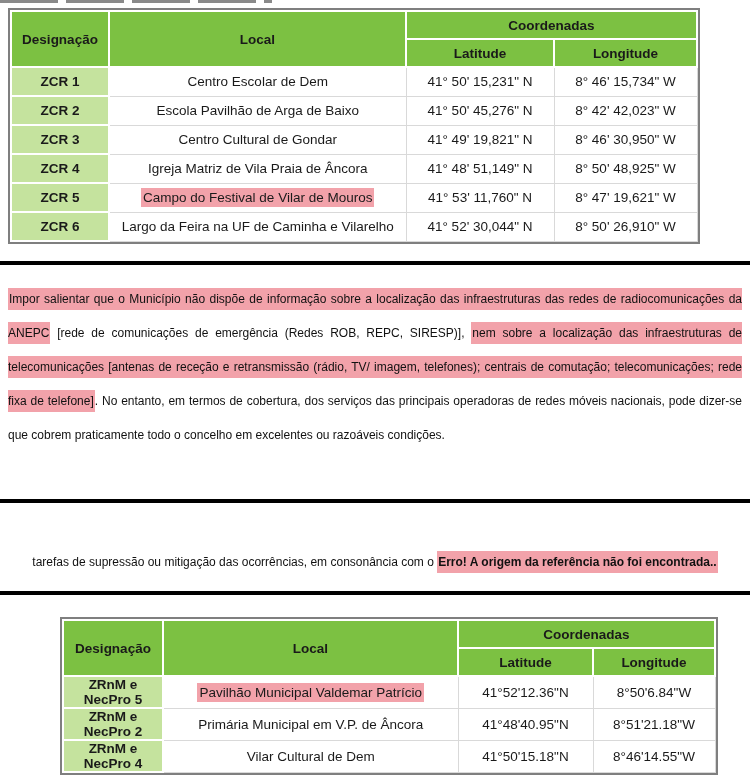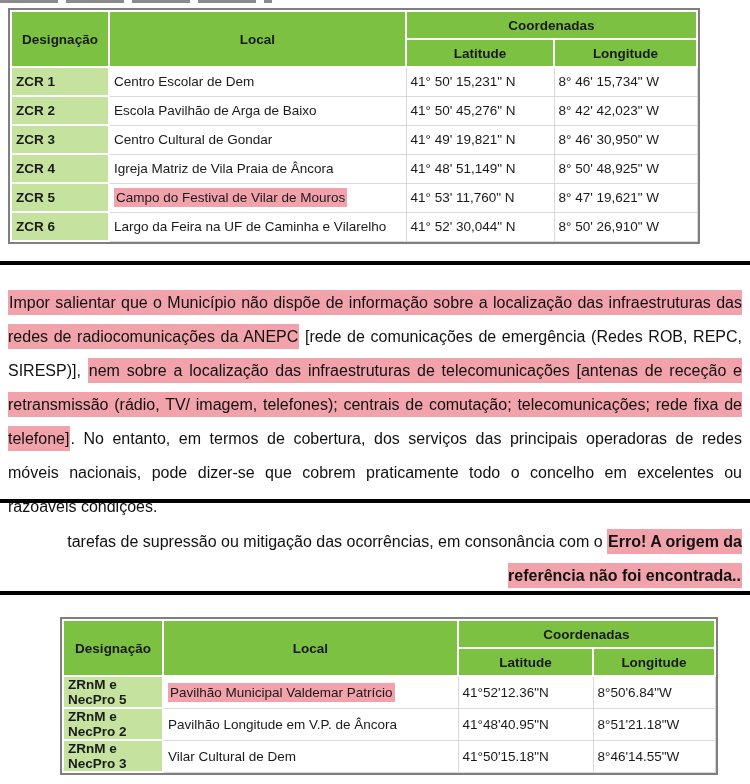--- a/index.html
+++ b/index.html
@@ -23,39 +23,39 @@
   .t1{top:8px;left:8px;width:688px;}
   .t2{top:617px;left:60px;width:654px;}
   table{border-collapse:collapse;width:100%;table-layout:fixed;font-size:13.5px;}
   th{
     background:var(--header-green,#7cc142);
     border:2px solid #ffffff;
     font-weight:bold;height:26px;text-align:center;padding:0 2px;color:#1a1a1a;
   }
   td{
     border:1px solid var(--cell-line,#d9d9d9);
-    height:27px;padding:0 4px;background:#fff;color:#1a1a1a;
+    height:27px;text-align:center;padding:0 4px;background:#fff;color:#1a1a1a;
   }
   td.des{
     background:var(--row-green,#c5e39e);
     border:2px solid #ffffff;
     font-weight:bold;
   }
   .hl{background:var(--highlight-pink,#f2a2aa);}
   td .hl{padding:2px 2px;}
   .rule{position:absolute;left:0;width:750px;height:4px;background:var(--rule-black,#000);}
   .r1{top:261px;}
   .r2{top:499px;}
   .r3{top:591px;}
   .para{
     position:absolute;left:8px;width:734px;
-    font-size:16px;line-height:34px;text-align:justify;color:#111;
+    font-size:12px;line-height:34px;text-align:justify;color:#111;
   }
   .p1{top:270px;}
-  .p2{top:509px;text-align:right;}
+  .p2{top:533px;text-align:center;}
   .para .hl{padding:4px 1px;}
   .b{font-weight:bold;}
 </style>
 </head>
 <body>
 
 <div class="page">
 
   <div class="topdash"></div>
 
@@ -150,26 +150,26 @@
       </thead>
       <tbody>
           <tr>
             <td class="des">ZRnM e NecPro 5</td>
             <td><span class="hl">Pavilhão Municipal Valdemar Patrício</span></td>
             <td>41°52'12.36"N</td>
             <td>8°50'6.84"W</td>
           </tr>
           <tr>
             <td class="des">ZRnM e NecPro 2</td>
-            <td>Pavilhão Longitude em V.P. de Âncora</td>
+            <td>Primária Municipal em V.P. de Âncora</td>
             <td>41°48'40.95"N</td>
             <td>8°51'21.18"W</td>
           </tr>
           <tr>
-            <td class="des">ZRnM e NecPro 3</td>
+            <td class="des">ZRnM e NecPro 4</td>
             <td>Vilar Cultural de Dem</td>
             <td>41°50'15.18"N</td>
             <td>8°46'14.55"W</td>
           </tr>
         </tbody>
     </table>
   </div>
 
 </div>
 

